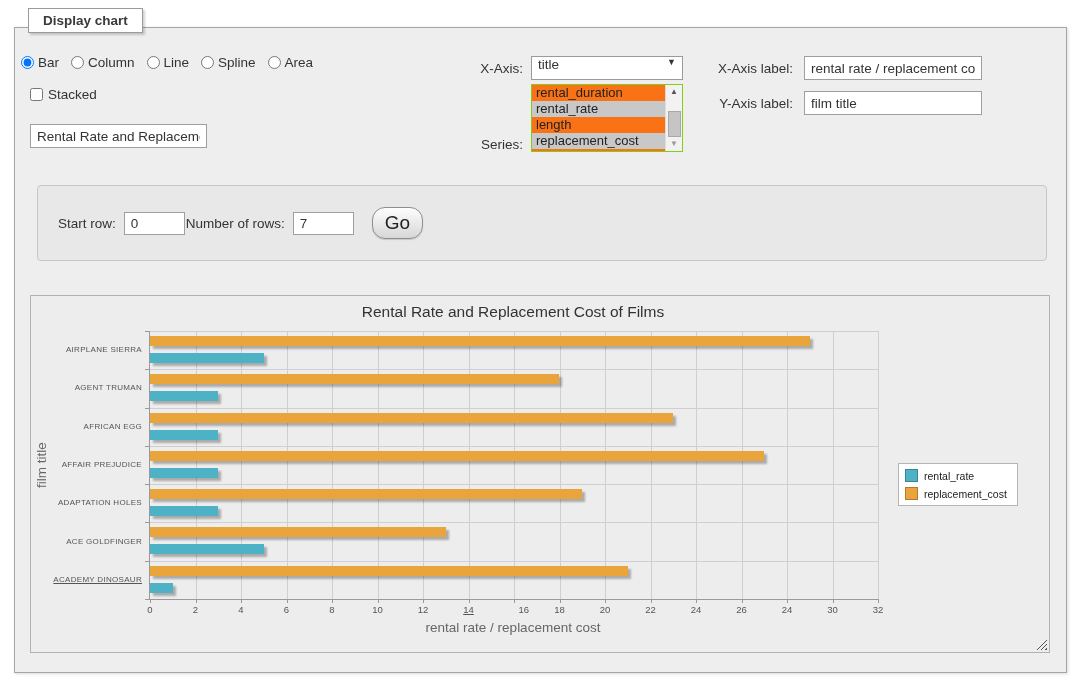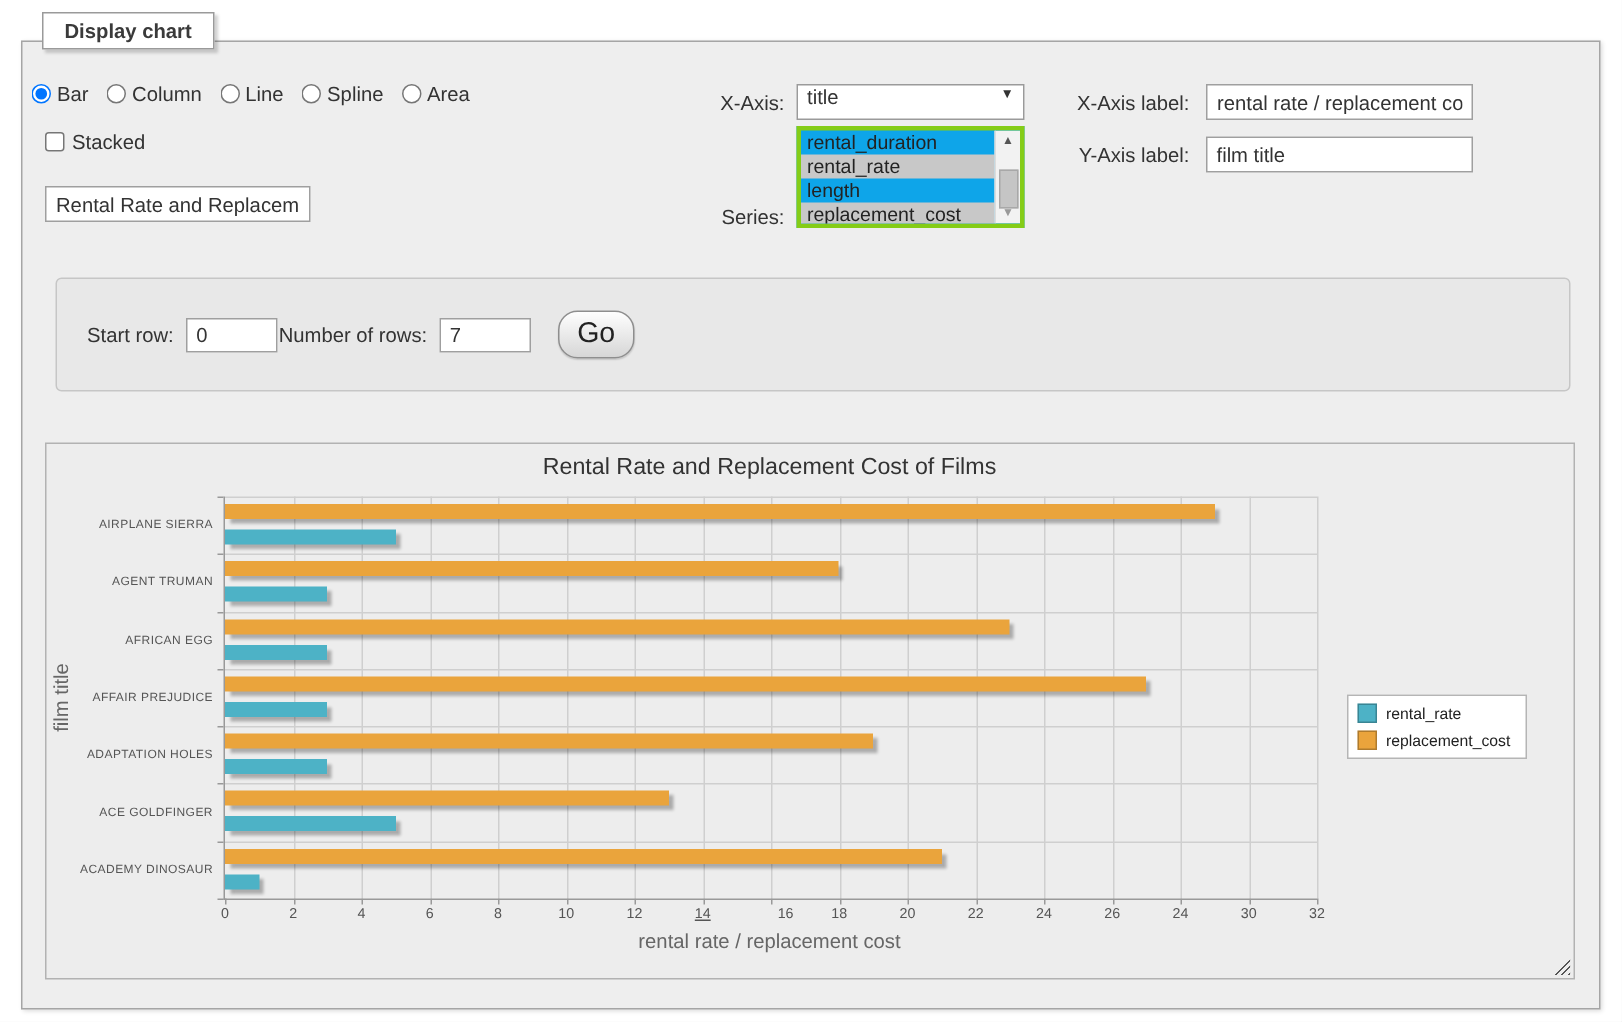--- a/index.html
+++ b/index.html
@@ -22,22 +22,22 @@
   input[type=text]{border:1px solid #9f9f9f;background:#fff;font-family:"Liberation Sans",sans-serif;
                    font-size:13.5px;color:#333;padding:3px 6px;box-sizing:border-box;}
   .title-input{position:absolute;left:30px;top:124px;width:177px;height:24px;}
 
   .ctl-label{position:absolute;font-size:13.5px;color:#333;text-align:right;}
   .fake-select{position:absolute;left:531px;top:56px;width:152px;height:24px;background:#fff;
                border:1px solid #9a9a9a;box-sizing:border-box;font-size:13.5px;
                display:flex;align-items:flex-start;padding:0 6px;justify-content:space-between;}
   .sel-arrow{font-size:9px;color:#333;}
 
-  .listbox{position:absolute;left:531px;top:84px;width:152px;height:68px;background:#0ea5e9;
-           border:3px solid #84cc16;box-sizing:border-box;overflow:hidden;}
+  .listbox{position:absolute;left:531px;top:84px;width:152px;height:68px;background:#f97316;
+           border:1px solid #84cc16;box-sizing:border-box;overflow:hidden;}
   .lb-options{position:absolute;left:0;top:0;right:17px;bottom:0;}
   .lb-option{height:16px;line-height:16px;font-size:13px;padding-left:4px;white-space:nowrap;
              overflow:hidden;color:#222;}
   .lb-option.selected{background:#c8c8c8;}
   .lb-scrollbar{position:absolute;right:0;top:0;bottom:0;width:16px;background:#f2f2f2;
                 border-left:1px solid #dcdcdc;}
   .sb-arrow{position:absolute;left:0;width:16px;height:14px;text-align:center;font-size:8px;
             line-height:14px;color:#555;}
   .sb-arrow.down{bottom:0;color:#999;}
   .sb-thumb{position:absolute;left:2px;top:26px;width:11px;height:24px;background:#c5c5c5;
@@ -235,21 +235,21 @@
         <div class="bar" style="top: 98.5714px; width: 68.0225px; background: rgb(77, 178, 198);"></div>
         <div class="cat-label" style="top: 129px;">AFFAIR PREJUDICE</div>
         <div class="bar" style="top: 119.857px; width: 614.022px; background: rgb(234, 164, 60);"></div>
         <div class="bar" style="top: 136.857px; width: 68.0225px; background: rgb(77, 178, 198);"></div>
         <div class="cat-label" style="top: 167.286px;">ADAPTATION HOLES</div>
         <div class="bar" style="top: 158.143px; width: 432.022px; background: rgb(234, 164, 60);"></div>
         <div class="bar" style="top: 175.143px; width: 68.0225px; background: rgb(77, 178, 198);"></div>
         <div class="cat-label" style="top: 205.571px;">ACE GOLDFINGER</div>
         <div class="bar" style="top: 196.429px; width: 295.522px; background: rgb(234, 164, 60);"></div>
         <div class="bar" style="top: 213.429px; width: 113.522px; background: rgb(77, 178, 198);"></div>
-        <div class="cat-label" style="top: 243.857px;">ACADEMY DINOSAUR</div>
+        <div class="cat-label" style="top: 243.857px; text-decoration: underline;">ACADEMY DINOSAUR</div>
         <div class="bar" style="top: 234.714px; width: 477.522px; background: rgb(234, 164, 60);"></div>
         <div class="bar" style="top: 251.714px; width: 22.5225px; background: rgb(77, 178, 198);"></div>
       </div>
     <div class="x-axis-title">rental rate / replacement cost</div>
     <div class="y-axis-title">film title</div>
     <div class="chart-legend">
         <div class="legend-item">
           <div class="legend-swatch" style="background: rgb(77, 178, 198);"></div>
           <div class="legend-text">rental_rate</div>
         </div>

